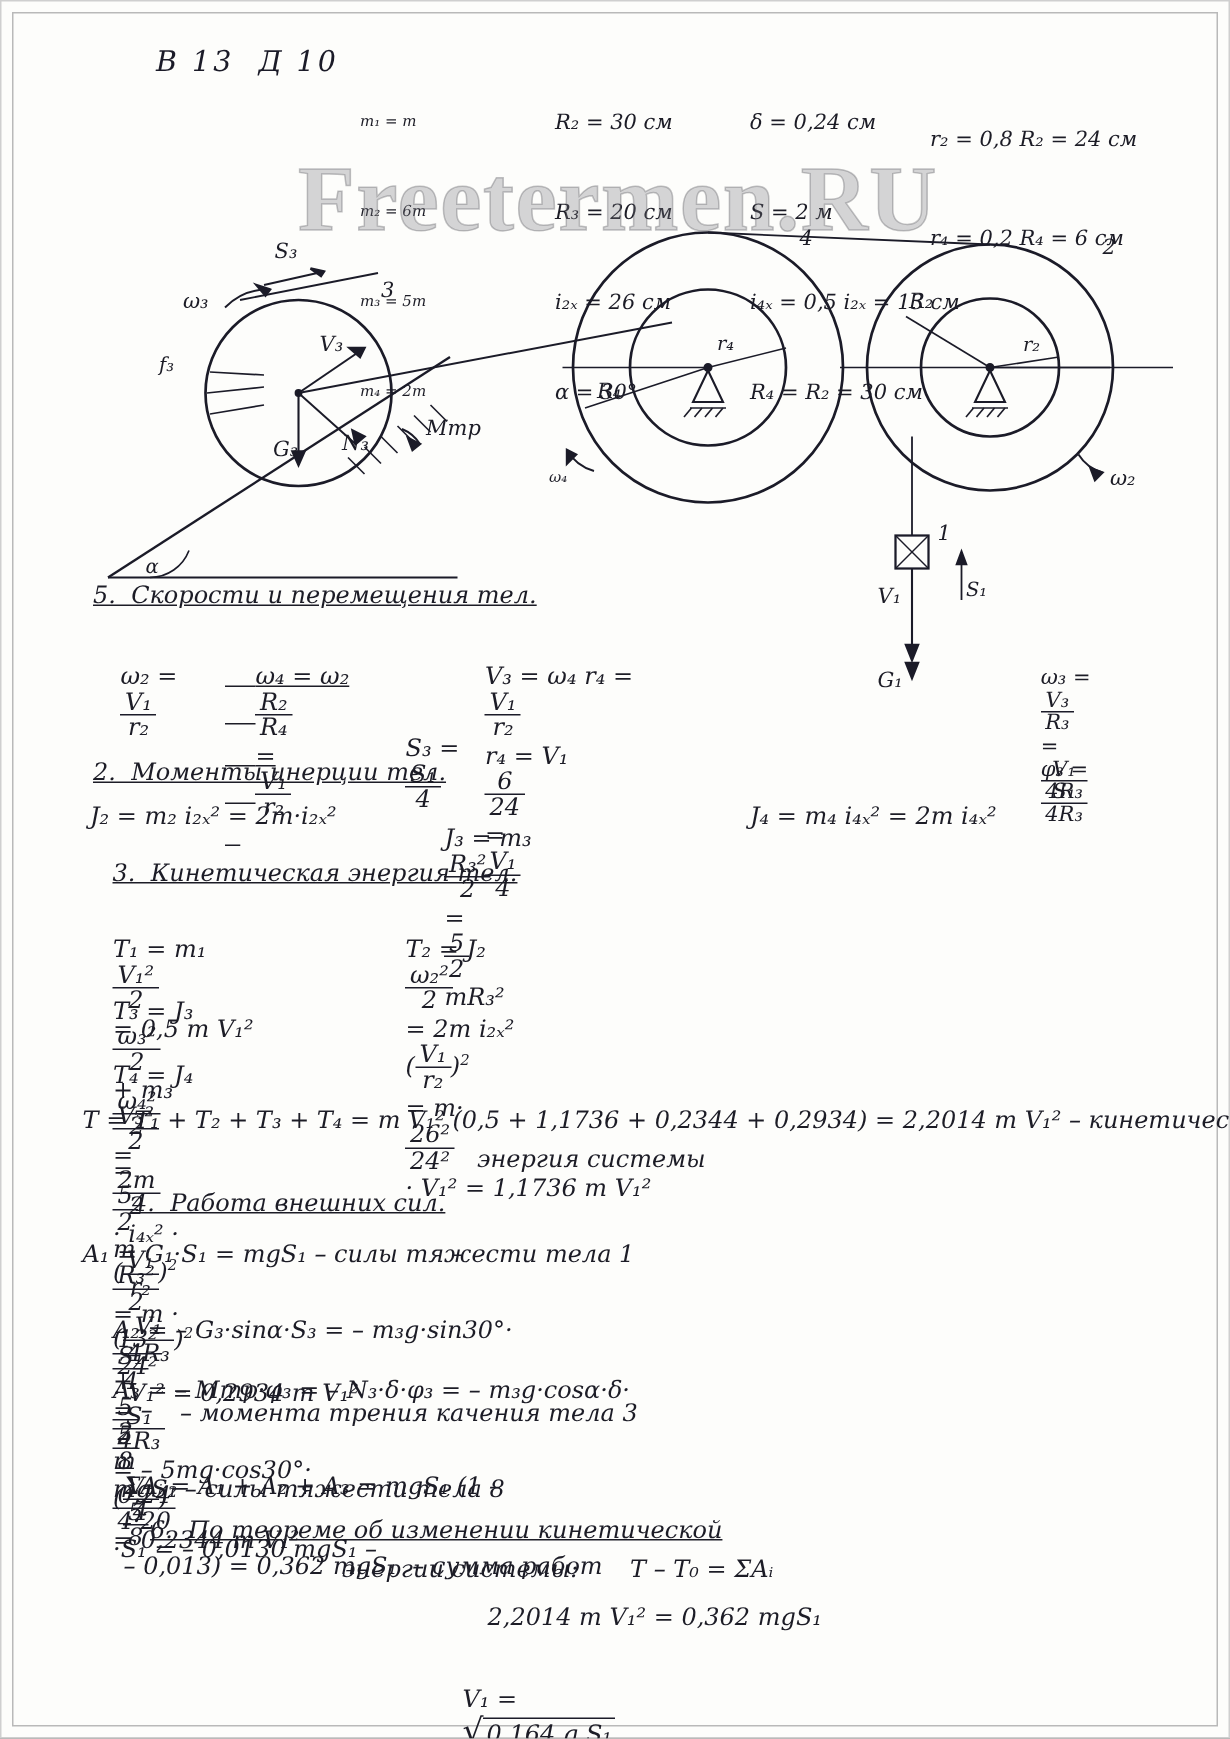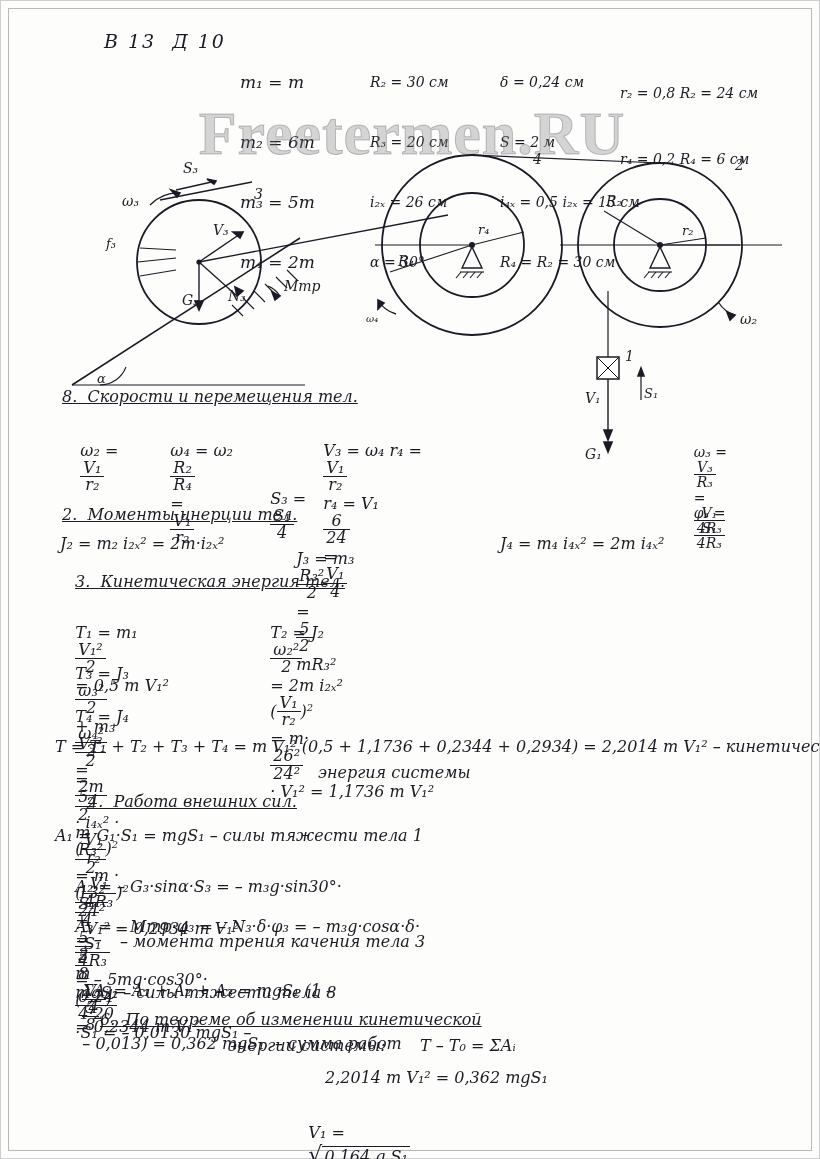--- a/index.html
+++ b/index.html
@@ -25,21 +25,21 @@
   .sect{font-size:16px;text-decoration:underline;}
 </style>
 </head>
 <body>
 
 <div class="page">
   <div class="sheet-border"></div>
 
   <div class="t hand hdr ink" style="left:104px;top:30px;font-size:19px;letter-spacing:2px;">В 13  Д 10</div>
 
-  <div class="t hand sm" style="left:240px;top:32px;font-size:17px;line-height:20px;">
+  <div class="t hand sm" style="left:240px;top:32px;font-size:10px;line-height:20px;">
     <div>m₁ = m</div>
     <div>m₂ = 6m</div>
     <div>m₃ = 5m</div>
     <div>m₄ = 2m</div>
   </div>
 
   <div class="t hand sm" style="left:370px;top:32px;font-size:14px;line-height:20px;">
     <div>R₂ = 30 см</div>
     <div>R₃ = 20 см</div>
     <div>i₂ₓ = 26 см</div>
@@ -178,28 +178,28 @@
   <div class="t hand" style="left:606px;top:193px;font-size:14px;">R₂</div>
   <div class="t hand" style="left:682px;top:223px;font-size:13px;">r₂</div>
   <div class="t hand" style="left:735px;top:157px;font-size:14px;">2</div>
   <div class="t hand" style="left:740px;top:311px;font-size:14px;">ω₂</div>
 
   <div class="t hand" style="left:625px;top:348px;font-size:14px;">1</div>
   <div class="t hand" style="left:644px;top:386px;font-size:13px;">S₁</div>
   <div class="t hand" style="left:585px;top:390px;font-size:14px;">V₁</div>
   <div class="t hand" style="left:585px;top:446px;font-size:14px;">G₁</div>
 
-  <div class="t hand sect" style="left:62px;top:387px;">8.  Скорости и перемещения тел.</div>
+  <div class="t hand sect" style="left:62px;top:387px;">5.  Скорости и перемещения тел.</div>
 
   <div class="t hand eq" style="left:60px;top:422px;">
     <span>ω₂ =</span>
     <span class="frac"><span class="num">V₁</span><span class="den">r₂</span></span>
   </div>
 
-  <div class="t hand eq" style="left:150px;top:422px;">
+  <div class="t hand eq" style="left:150px;top:422px;text-decoration:underline;">
     <span>ω₄ = ω₂</span>
     <span class="frac"><span class="num">R₂</span><span class="den">R₄</span></span>
     <span>=</span>
     <span class="frac"><span class="num">V₁</span><span class="den">r₂</span></span>
   </div>
 
   <div class="t hand eq" style="left:303px;top:422px;">
     <span>V₃ = ω₄ r₄ =</span>
     <span class="frac"><span class="num">V₁</span><span class="den">r₂</span></span>
     <span>r₄ = V₁</span>

